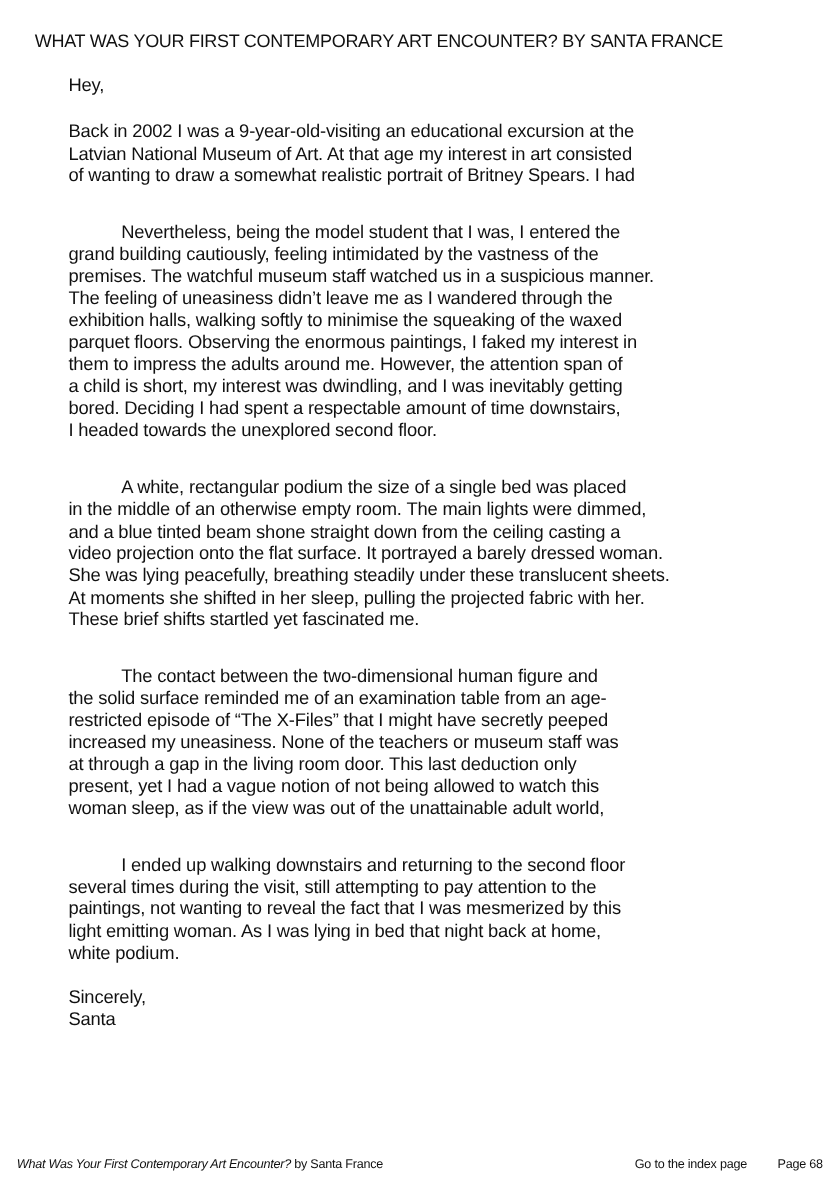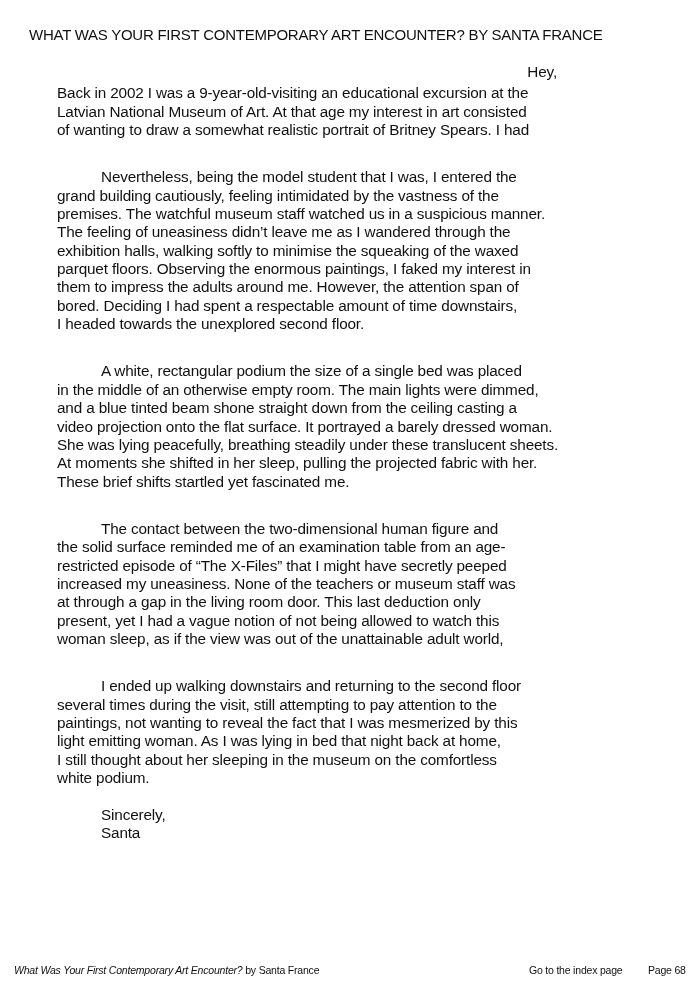--- a/index.html
+++ b/index.html
@@ -41,26 +41,24 @@
     }
     .indent {
       padding-left: 44px;
       margin-top: 29px;
     }
     .blank {
       height: 18.35px;
     }
     .greeting {
       display: block;
-      margin-bottom: 3px;
-      text-align: right;
+      margin-bottom: 20px;
     }
     .closing {
       display: block;
-      margin-left: 44px;
     }
     .footer {
       position: absolute;
       left: 0;
       top: 962px;
       width: 698px;
       height: 16px;
       font-size: 10.5px;
       line-height: 16px;
       letter-spacing: -0.2px;
@@ -100,20 +98,21 @@
         <span class="line">of wanting to draw a somewhat realistic portrait of Britney Spears. I had</span>
       </div>
       <div>
         <span class="line indent">Nevertheless, being the model student that I was, I entered the</span>
         <span class="line">grand building cautiously, feeling intimidated by the vastness of the</span>
         <span class="line">premises. The watchful museum staff watched us in a suspicious manner.</span>
         <span class="line">The feeling of uneasiness didn’t leave me as I wandered through the</span>
         <span class="line">exhibition halls, walking softly to minimise the squeaking of the waxed</span>
         <span class="line">parquet floors. Observing the enormous paintings, I faked my interest in</span>
         <span class="line">them to impress the adults around me. However, the attention span of</span>
+        <span class="line">a child is short, my interest was dwindling, and I was inevitably getting</span>
         <span class="line">bored. Deciding I had spent a respectable amount of time downstairs,</span>
         <span class="line">I headed towards the unexplored second floor.</span>
       </div>
       <div>
         <span class="line indent">A white, rectangular podium the size of a single bed was placed</span>
         <span class="line">in the middle of an otherwise empty room. The main lights were dimmed,</span>
         <span class="line">and a blue tinted beam shone straight down from the ceiling casting a</span>
         <span class="line">video projection onto the flat surface. It portrayed a barely dressed woman.</span>
         <span class="line">She was lying peacefully, breathing steadily under these translucent sheets.</span>
         <span class="line">At moments she shifted in her sleep, pulling the projected fabric with her.</span>
@@ -126,21 +125,20 @@
         <span class="line">increased my uneasiness. None of the teachers or museum staff was</span>
         <span class="line">at through a gap in the living room door. This last deduction only</span>
         <span class="line">present, yet I had a vague notion of not being allowed to watch this</span>
         <span class="line">woman sleep, as if the view was out of the unattainable adult world,</span>
       </div>
       <div>
         <span class="line indent">I ended up walking downstairs and returning to the second floor</span>
         <span class="line">several times during the visit, still attempting to pay attention to the</span>
         <span class="line">paintings, not wanting to reveal the fact that I was mesmerized by this</span>
         <span class="line">light emitting woman. As I was lying in bed that night back at home,</span>
-        <span class="line">I still thought about her sleeping in the museum on the comfortless</span>
         <span class="line">white podium.</span>
       </div>
     </div>
   <div class="blank"></div>
   <span class="closing">Sincerely,</span>
   <span class="closing">Santa</span>
 </div>
 
 <div class="footer">
   <span class="footer-title"><em>What Was Your First Contemporary Art Encounter?</em><span> by Santa France</span></span>

